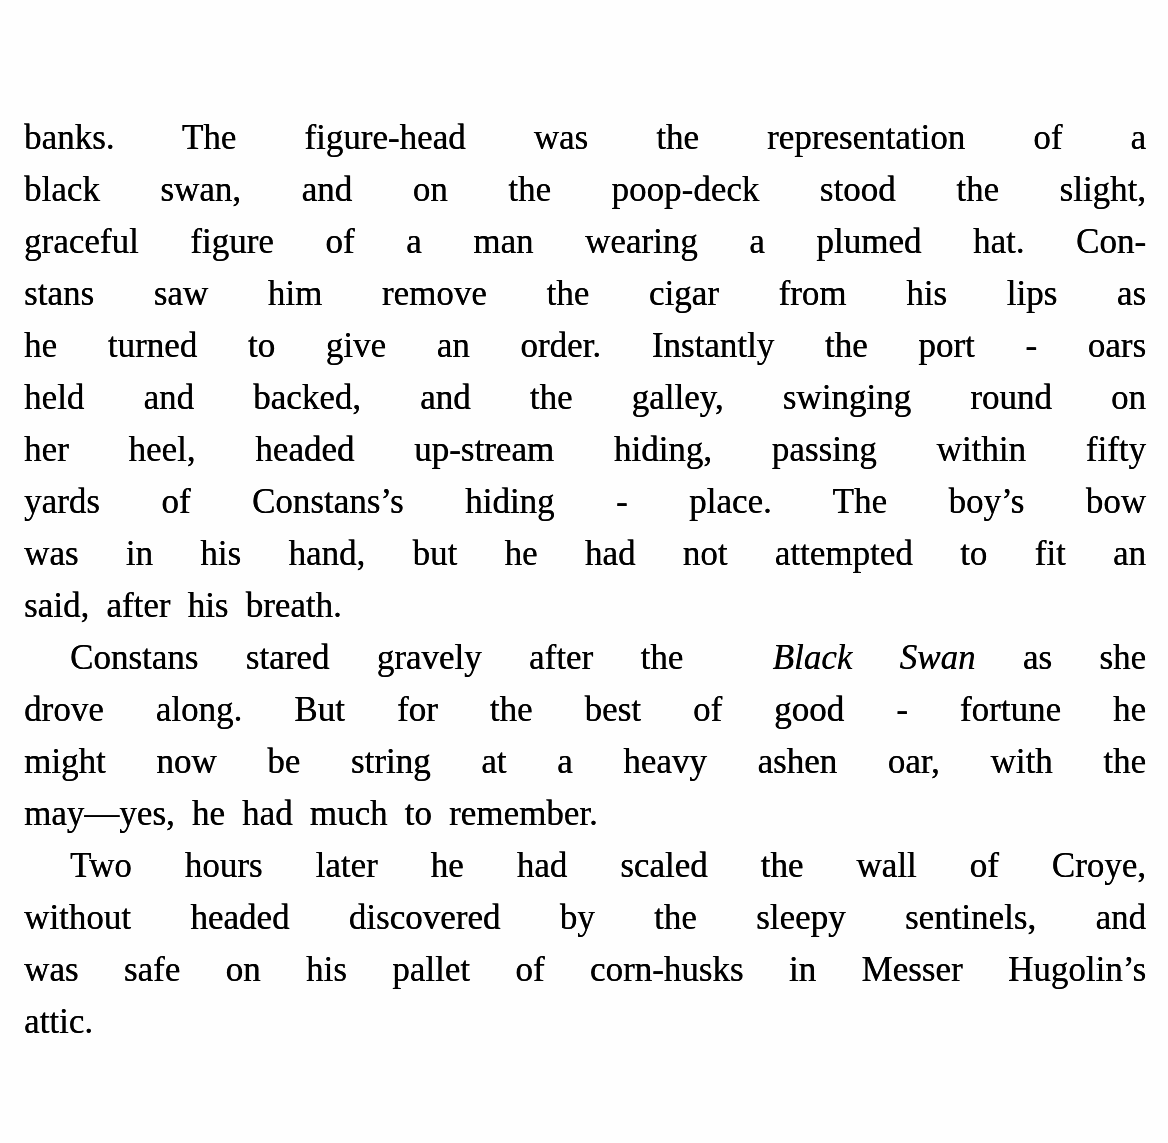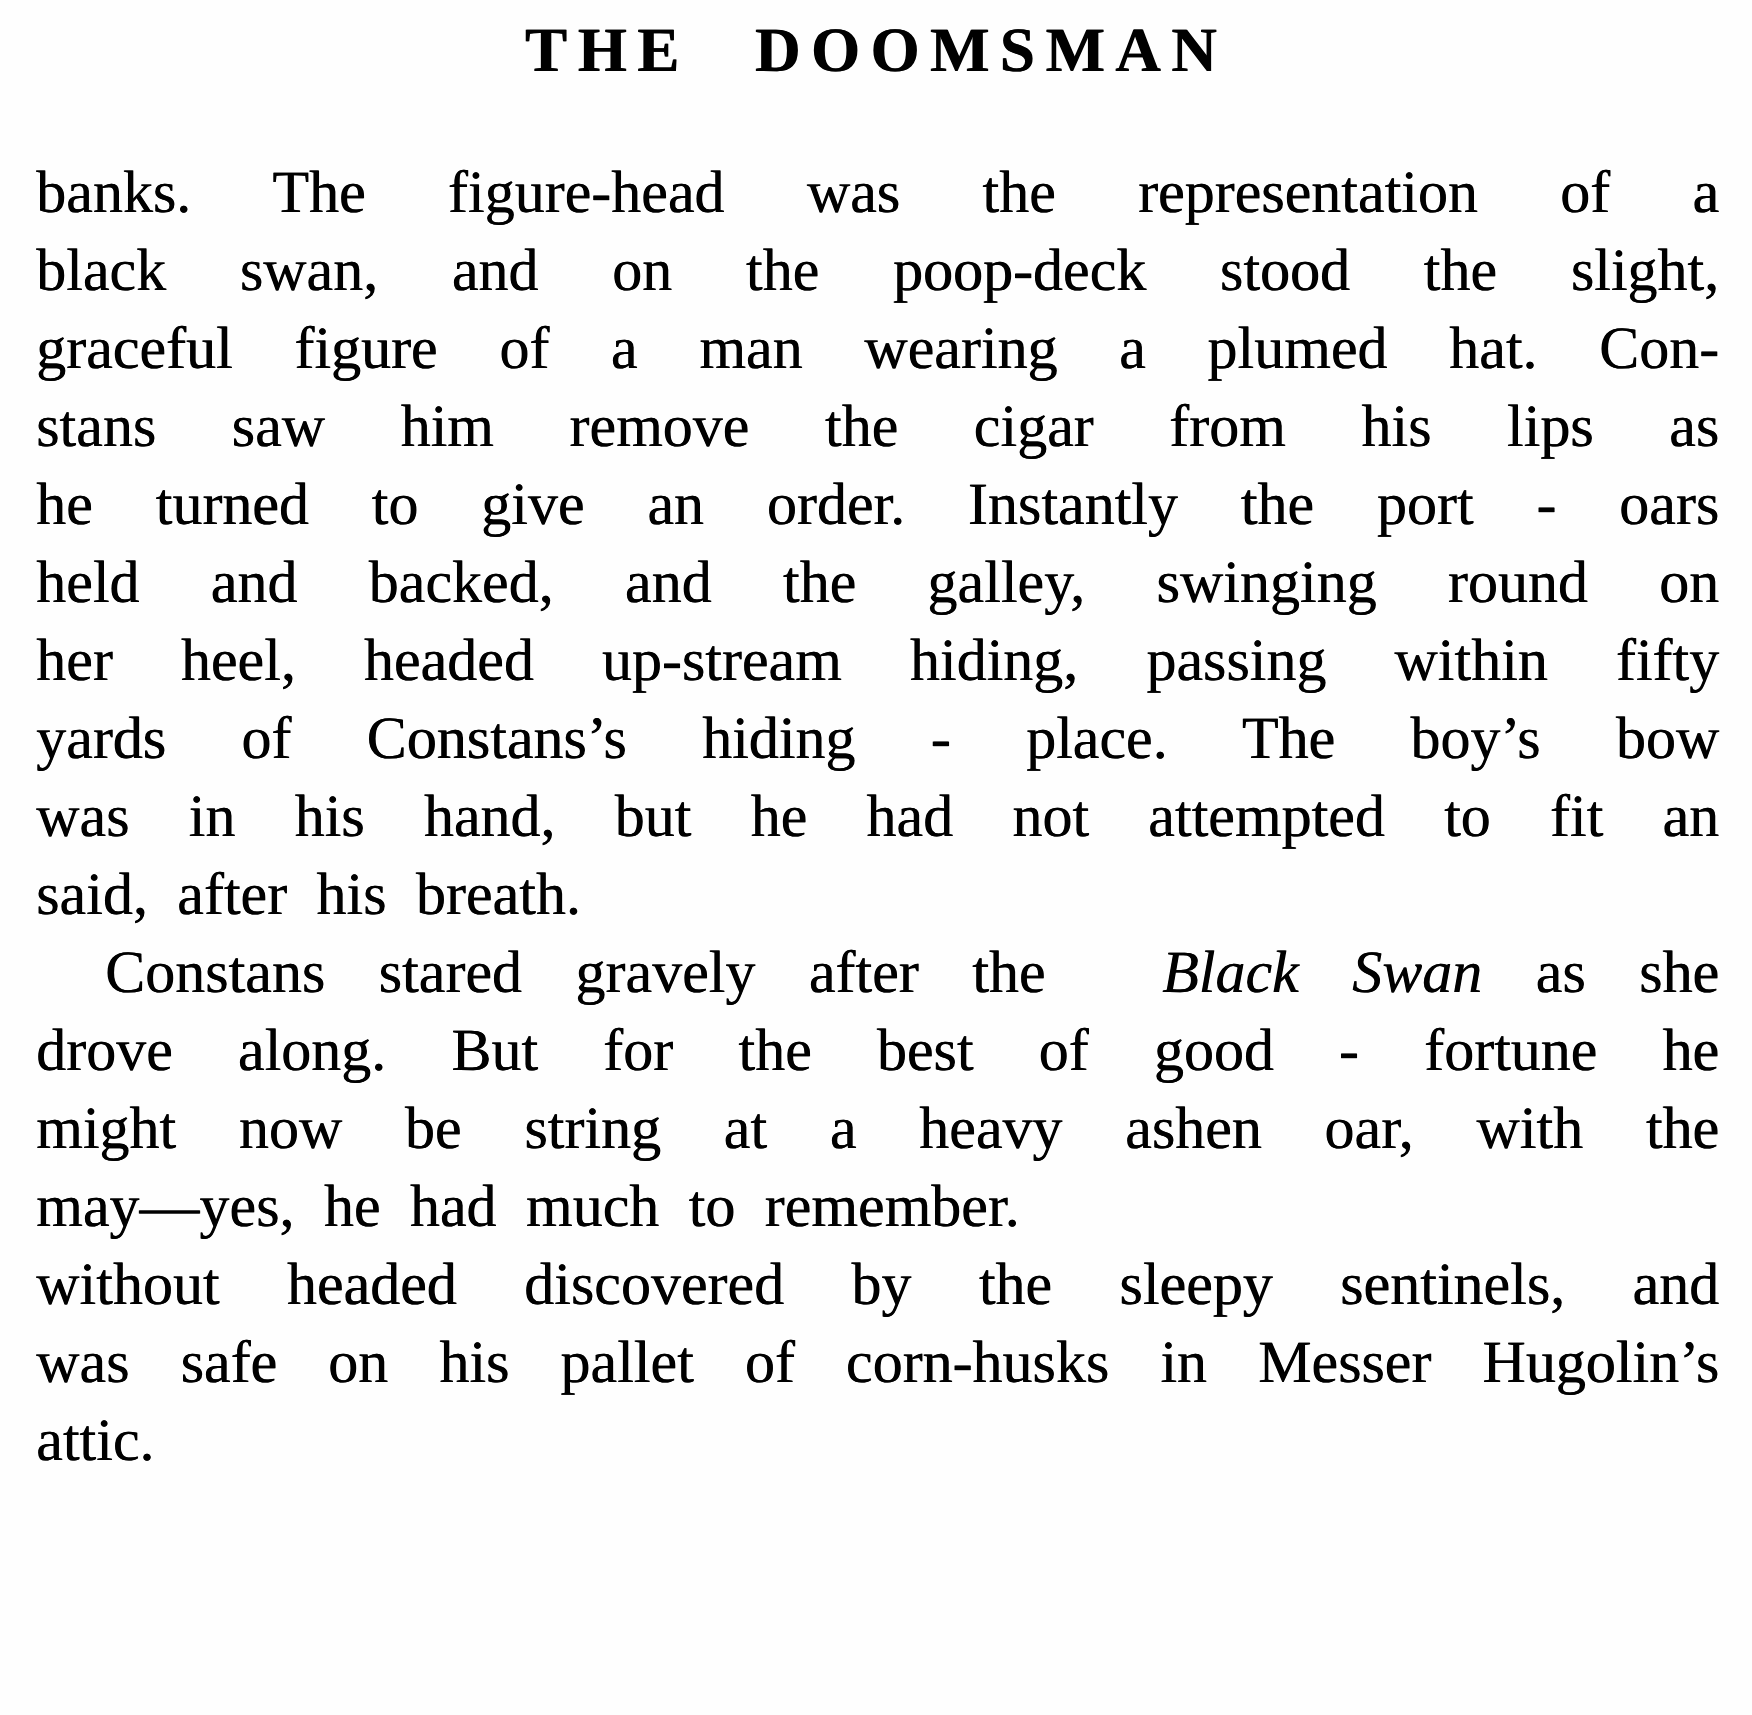--- a/index.html
+++ b/index.html
@@ -24,24 +24,24 @@
     margin: 0;
     text-align: center;
     font-size: 42px;
     font-weight: 700;
     letter-spacing: 7px;
     word-spacing: 26px;
     text-shadow: 0.5px 0 0 #000;
   }
   .bodytext {
     position: absolute;
-    top: 102px;
+    top: 112px;
     left: 24px;
     width: 1122px;
-    font-size: 40px;
+    font-size: 35px;
     line-height: 52px;
     text-shadow: 0.35px 0 0 #000;
   }
   .ln {
     text-align: justify;
     text-align-last: justify;
   }
   .ln.lastln {
     text-align-last: left;
     word-spacing: 0.24em;
@@ -52,21 +52,20 @@
   .it {
     font-style: italic;
     margin-left: 42px;
   }
 </style>
 </head>
 <body>
 
 <div class="page">
 
-  <h1 class="title">THE DOOMSMAN</h1>
 
   <div class="bodytext">
 
     <div>
       <div class="ln">banks. The figure-head was the representation of a</div>
       <div class="ln">black swan, and on the poop-deck stood the slight,</div>
       <div class="ln">graceful figure of a man wearing a plumed hat. Con-</div>
       <div class="ln">stans saw him remove the cigar from his lips as</div>
       <div class="ln">he turned to give an order. Instantly the port - oars</div>
       <div class="ln">held and backed, and the galley, swinging round on</div>
@@ -77,19 +76,20 @@
     </div>
 
     <div>
       <div class="ln ind"><span>Constans stared gravely after the </span><span class="it">Black Swan</span><span> as she</span></div>
       <div class="ln">drove along. But for the best of good - fortune he</div>
       <div class="ln">might now be string at a heavy ashen oar, with the</div>
       <div class="ln lastln">may—yes, he had much to remember.</div>
     </div>
 
     <div>
+      <div class="ln ind">Two hours later he had scaled the wall of Croye,</div>
       <div class="ln">without headed discovered by the sleepy sentinels, and</div>
       <div class="ln">was safe on his pallet of corn-husks in Messer Hugolin’s</div>
       <div class="ln lastln">attic.</div>
     </div>
 
   </div>
 </div>
 
 </body></html>

